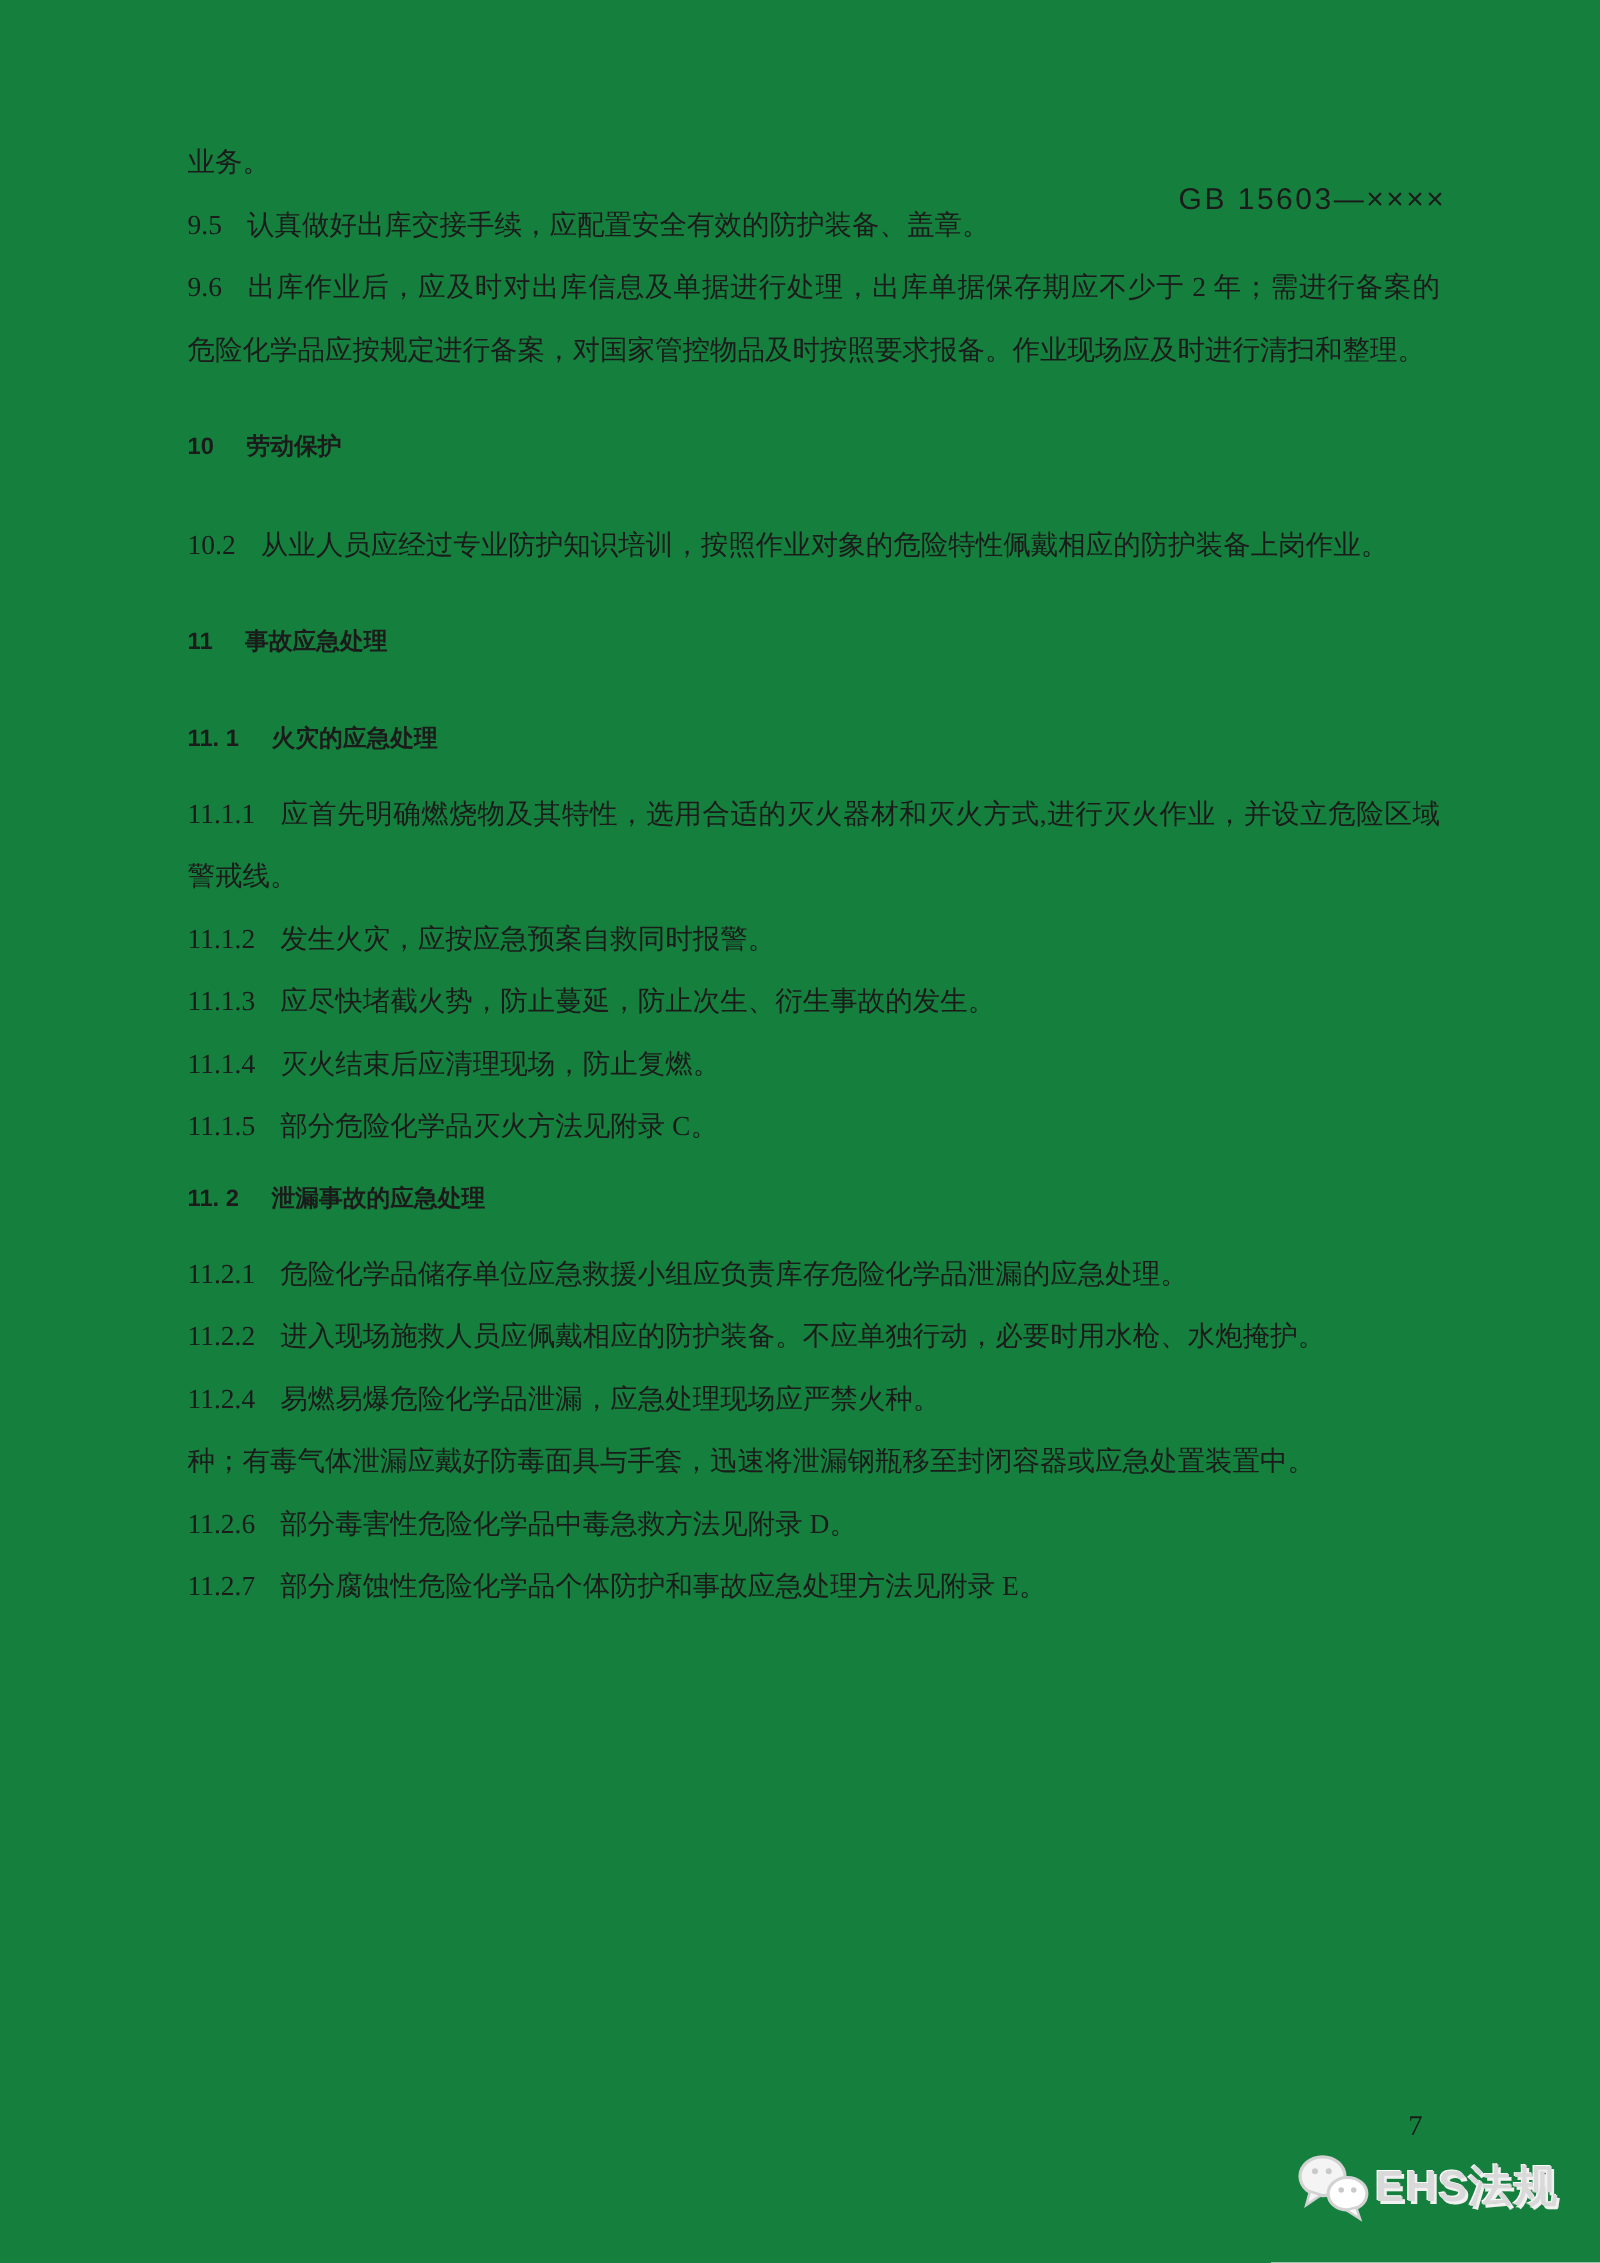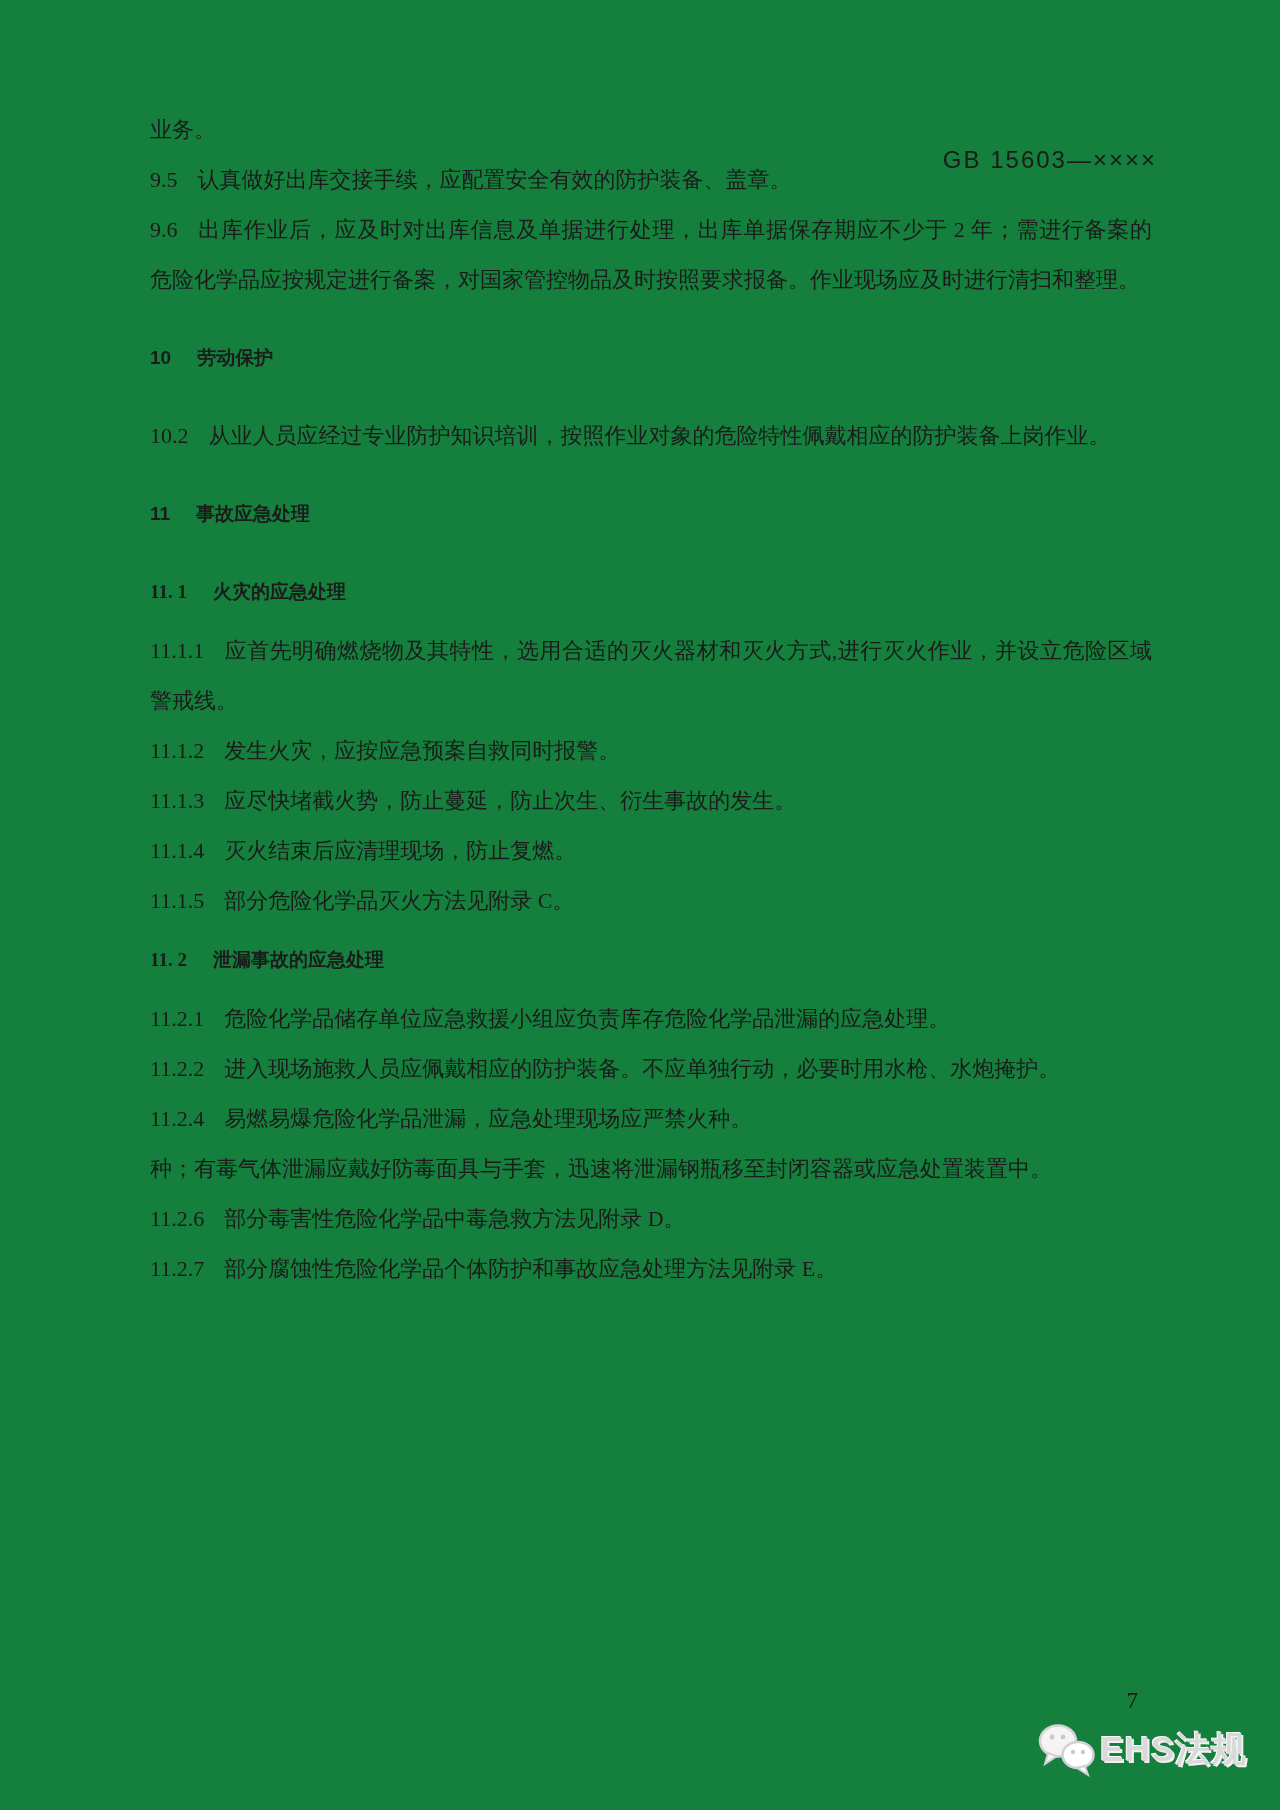--- a/index.html
+++ b/index.html
@@ -30,21 +30,21 @@
     text-align-last:justify;
     white-space:normal;
   }
   .num{margin-right:20px;}
   .block.h1,.block.h2{
     font-family:"Liberation Sans","DejaVu Sans",sans-serif;
     font-weight:700;
     font-size:19px;
   }
   .block.h1{margin:28px 0;}
-  .block.h2{margin:9px 0;font-family:Liberation Serif, serif;}
+  .block.h2{margin:9px 0;}
   .block.h1 .num,.block.h2 .num{margin-right:26px;}
   .page-number{
     position:absolute;top:1686px;right:142px;
     font-size:23px;line-height:30px;
   }
   .watermark{
     position:absolute;top:1720px;right:33px;
     display:flex;align-items:center;gap:0;
   }
   .watermark-text{

